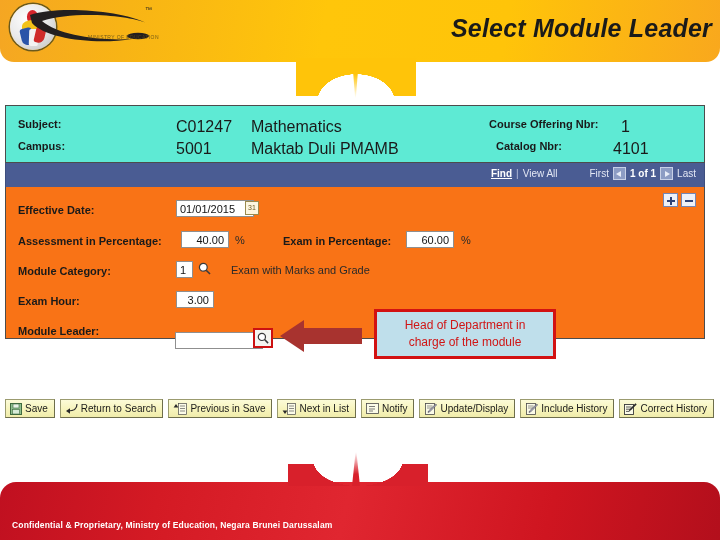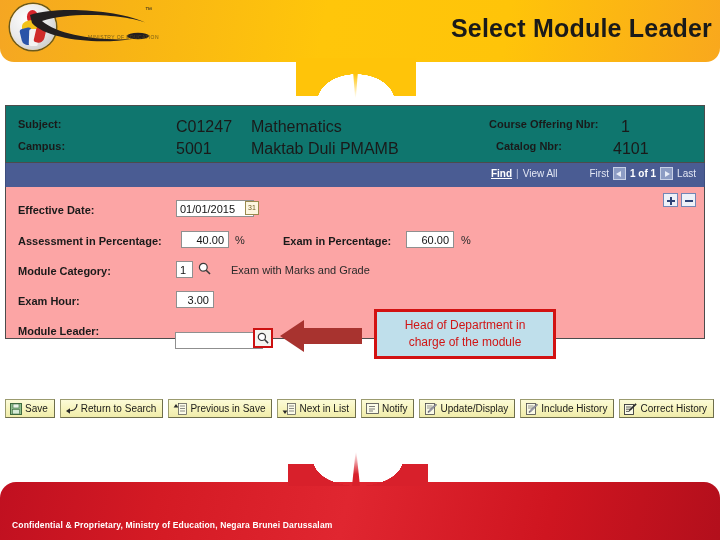--- a/index.html
+++ b/index.html
@@ -25,20 +25,21 @@
     overflow: hidden;
   }
   .header-title {
     position: absolute;
     right: 8px; top: 14px;
     font-size: 25px;
     font-weight: bold;
     color: #1a1a1a;
     letter-spacing: 0.2px;
     white-space: nowrap;
+    font-style: italic;
   }
   .header-spike-wrap {
     position: absolute;
     left: 0; top: 58px;
     width: 720px; height: 40px;
     overflow: hidden;
     pointer-events: none;
   }
   .header-spike {
     position: absolute;
@@ -138,21 +139,21 @@
   }
 
   
   .panel {
     position: absolute;
     left: 5px; top: 105px;
     width: 700px;
   }
   .info-box {
     border: 1px solid #4c4c4c;
-    background: #0f766e;
+    background: #5eead4;
     height: 58px;
     position: relative;
     box-sizing: border-box;
   }
   .info-label {
     position: absolute;
     font-size: 11px;
     font-weight: bold;
     color: #1a1a1a;
     white-space: nowrap;
@@ -211,21 +212,21 @@
     border-bottom: 3.5px solid transparent;
   }
   .nav-arrow.left::after { border-right: 5px solid #e8ecf7; left: 2px; }
   .nav-arrow.right::after { border-left: 5px solid #e8ecf7; left: 4px; }
   .nav-count { font-weight: bold; color: #ffffff; }
 
   
   .form-body {
     border: 1px solid #4c4c4c;
     border-top: none;
-    background: #fca5a5;
+    background: #f97316;
     height: 152px;
     position: relative;
     box-sizing: border-box;
   }
   .f-label {
     position: absolute;
     font-size: 11px;
     font-weight: bold;
     color: #1a1a1a;
     white-space: nowrap;

